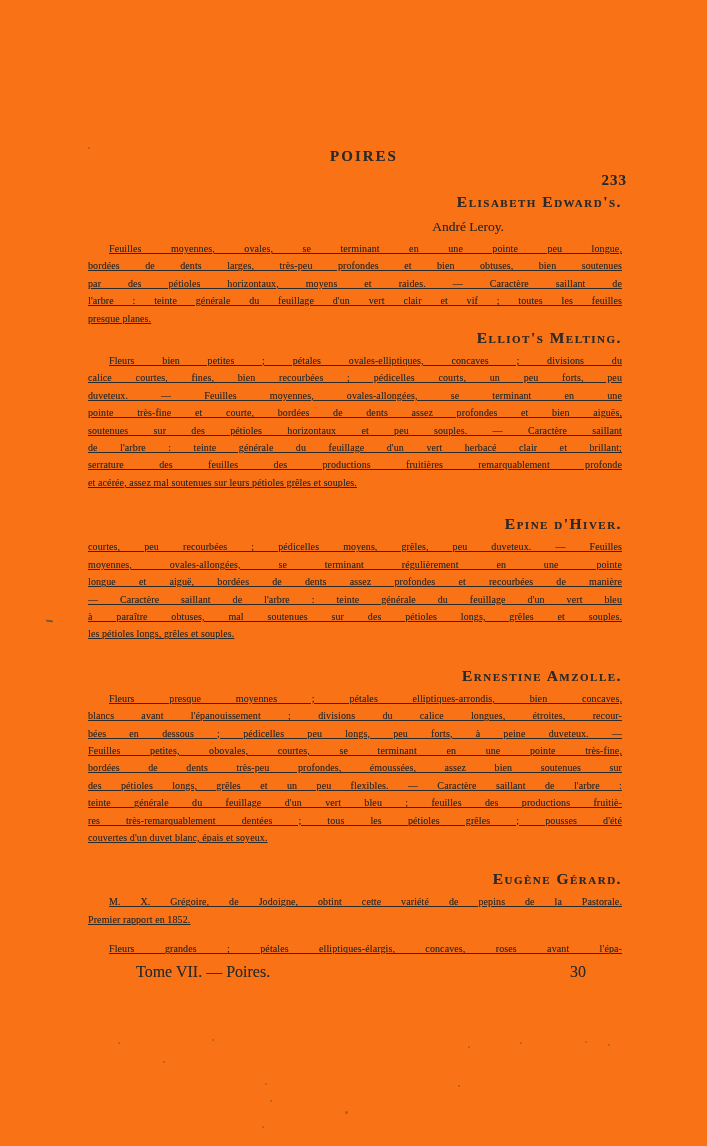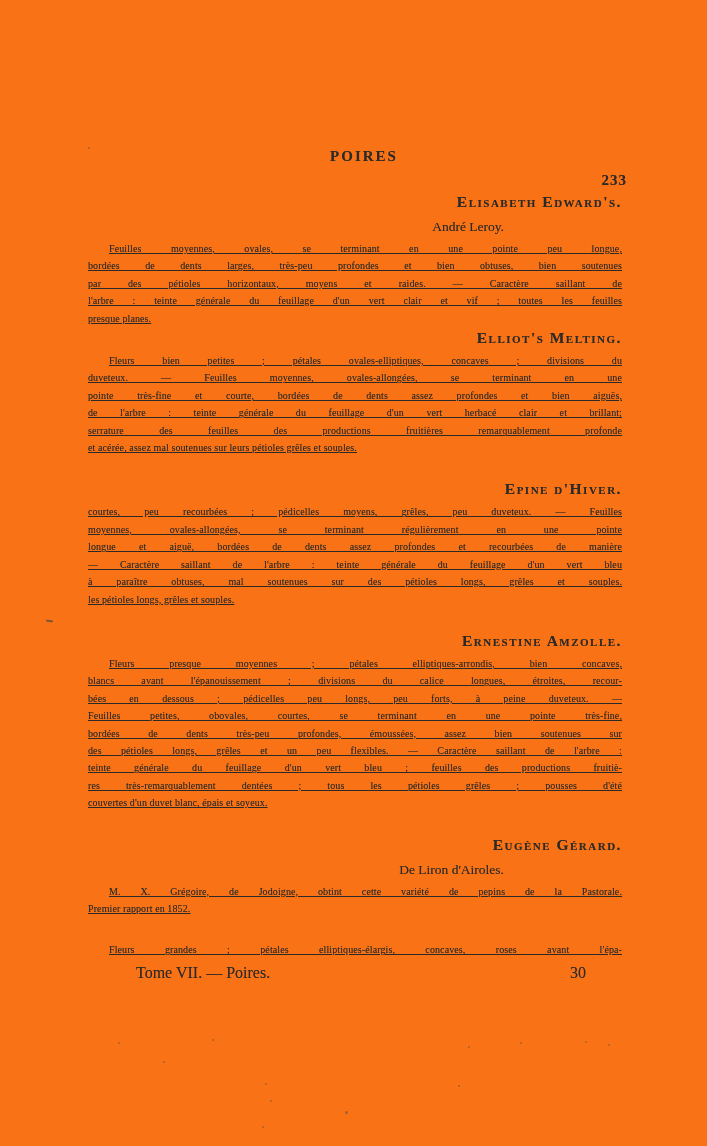--- a/index.html
+++ b/index.html
@@ -32,21 +32,21 @@
     text-align:right;
     font-variant:small-caps;
     font-size:15.5px; line-height:18px;
     font-weight:700; letter-spacing:1.5px;
   }
   .attribution {
     text-align:right; padding-right:118px;
     font-size:13.5px; line-height:16px; margin-top:8px;
   }
   .paragraph { margin-top:5px; }
-  .paragraph + .paragraph { margin-top:24px; }
+  .paragraph + .paragraph { margin-top:12px; }
   .line {
     font-size:10px; line-height:17.4px;
     letter-spacing:0.1px;
     text-align:justify; text-align-last:justify;text-decoration:underline;
   }
   .line.last { text-align-last:left; }
   .line.indent { text-indent:21px; }
   .page-footer { position:relative; margin-top:5px; height:18px; font-size:16px; }
   .pf-left { position:absolute; left:48px; top:0; }
   .pf-right { position:absolute; left:482px; top:0; font-weight:normal; }
@@ -76,22 +76,24 @@
             <div class="line">bordées de dents larges, très-peu profondes et bien obtuses, bien soutenues</div>
             <div class="line">par des pétioles horizontaux, moyens et raides. — Caractère saillant de</div>
             <div class="line">l'arbre : teinte générale du feuillage d'un vert clair et vif ; toutes les feuilles</div>
             <div class="line last">presque planes.</div>
           </div>
         </div>
         <div class="section">
           <div class="heading">Elliot's Melting.</div>
           <div class="paragraph">
             <div class="line indent">Fleurs bien petites ; pétales ovales-elliptiques, concaves ; divisions du</div>
+            <div class="line">calice courtes, fines, bien recourbées ; pédicelles courts, un peu forts, peu</div>
             <div class="line">duveteux. — Feuilles moyennes, ovales-allongées, se terminant en une</div>
             <div class="line">pointe très-fine et courte, bordées de dents assez profondes et bien aiguës,</div>
+            <div class="line">soutenues sur des pétioles horizontaux et peu souples. — Caractère saillant</div>
             <div class="line">de l'arbre : teinte générale du feuillage d'un vert herbacé clair et brillant;</div>
             <div class="line">serrature des feuilles des productions fruitières remarquablement profonde</div>
             <div class="line last">et acérée, assez mal soutenues sur leurs pétioles grêles et souples.</div>
           </div>
         </div>
         <div class="section">
           <div class="heading">Epine d'Hiver.</div>
           <div class="paragraph">
             <div class="line">courtes, peu recourbées ; pédicelles moyens, grêles, peu duveteux. — Feuilles</div>
             <div class="line">moyennes, ovales-allongées, se terminant régulièrement en une pointe</div>
@@ -110,21 +112,20 @@
             <div class="line">Feuilles petites, obovales, courtes, se terminant en une pointe très-fine,</div>
             <div class="line">bordées de dents très-peu profondes, émoussées, assez bien soutenues sur</div>
             <div class="line">des pétioles longs, grêles et un peu flexibles. — Caractère saillant de l'arbre :</div>
             <div class="line">teinte générale du feuillage d'un vert bleu ; feuilles des productions fruitiè-</div>
             <div class="line">res très-remarquablement dentées ; tous les pétioles grêles ; pousses d'été</div>
             <div class="line last">couvertes d'un duvet blanc, épais et soyeux.</div>
           </div>
         </div>
         <div class="section">
           <div class="heading">Eugène Gérard.</div>
-          <div class="attribution">De Liron d'Airoles.</div>
           <div class="paragraph">
             <div class="line indent">M. X. Grégoire, de Jodoigne, obtint cette variété de pepins de la Pastorale.</div>
             <div class="line last">Premier rapport en 1852.</div>
           </div>
           <div class="paragraph">
             <div class="line indent">Fleurs grandes ; pétales elliptiques-élargis, concaves, roses avant l'épa-</div>
           </div>
         </div>
       </div>
 

